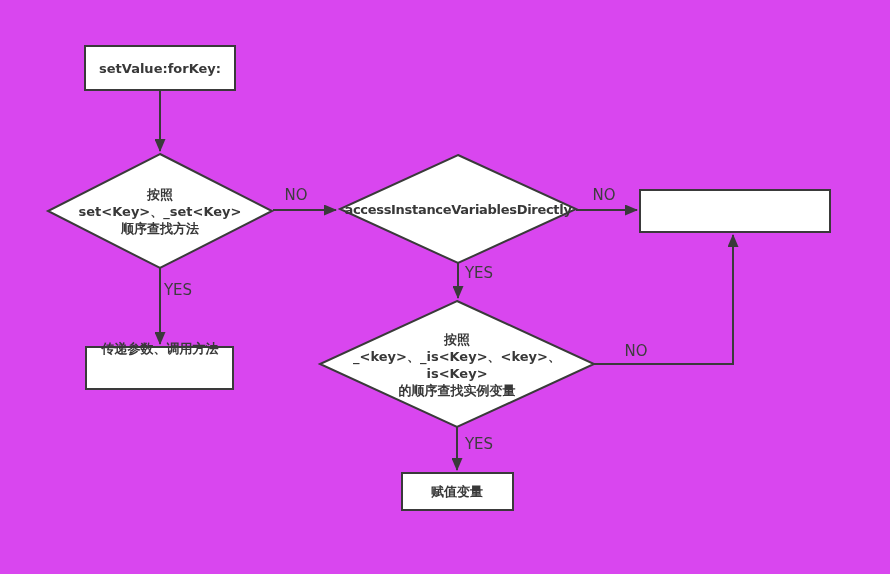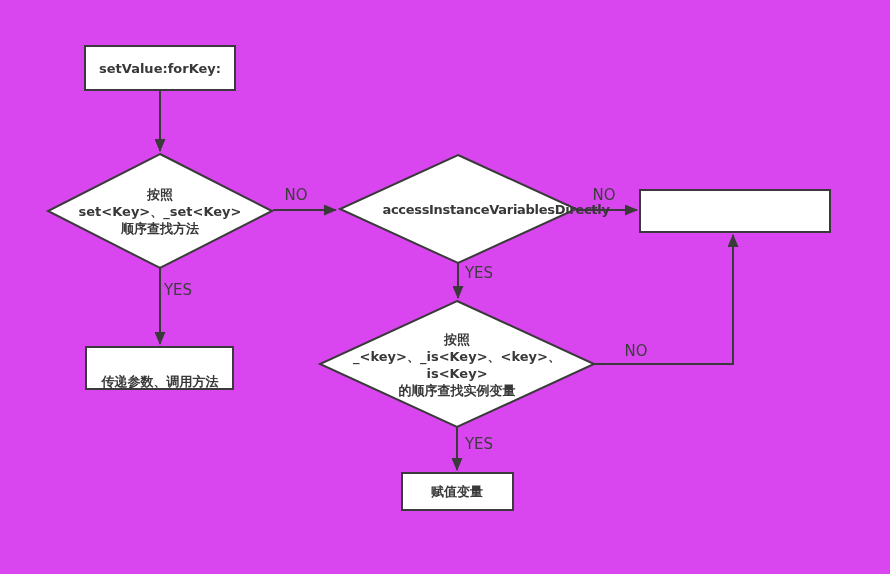--- a/index.html
+++ b/index.html
@@ -40,21 +40,20 @@
     line-height: 14px;
     pointer-events: none;
   }
   .wrap-label {
     white-space: normal;
     word-break: break-all;
     width: 182px;
   }
   .mono-ish {
     letter-spacing: -0.3px;
-    margin-left: 38px;
   }
 </style>
 </head>
 <body>
 
 <div id="stage">
 
   <svg id="flow-svg" width="890" height="574" viewBox="0 0 890 574">
     <defs>
       <marker id="arrow" markerUnits="userSpaceOnUse" markerWidth="13" markerHeight="11" refX="12" refY="5.5" orient="auto">
@@ -90,21 +89,21 @@
 顺序查找方法</div>
 
   <div class="node-label mono-ish" style="left:458px; top:209px;">accessInstanceVariablesDirectly</div>
 
 
   <div class="node-label" style="left:457px; top:365px;">按照
 _&lt;key&gt;、_is&lt;Key&gt;、&lt;key&gt;、
 is&lt;Key&gt;
 的顺序查找实例变量</div>
 
-  <div class="node-label" style="left:160px; top:381px;">传递参数、调用方法</div>
+  <div class="node-label" style="left:160px; top:348px;">传递参数、调用方法</div>
 
   <div class="node-label" style="left:457px; top:491px;">赋值变量</div>
 
   <div class="edge-label" style="left:296px; top:195px;">NO</div>
 
   <div class="edge-label" style="left:604px; top:195px;">NO</div>
 
   <div class="edge-label" style="left:479px; top:273px;">YES</div>
 
   <div class="edge-label" style="left:178px; top:290px;">YES</div>

